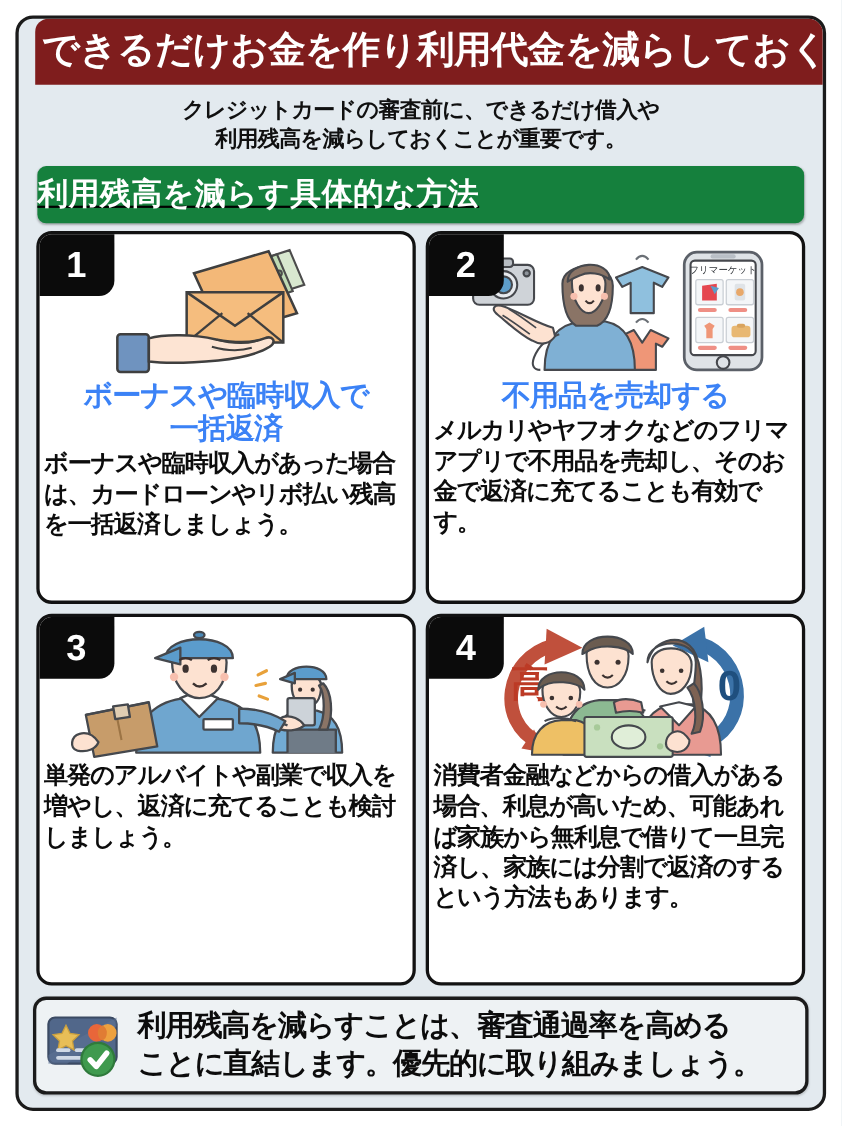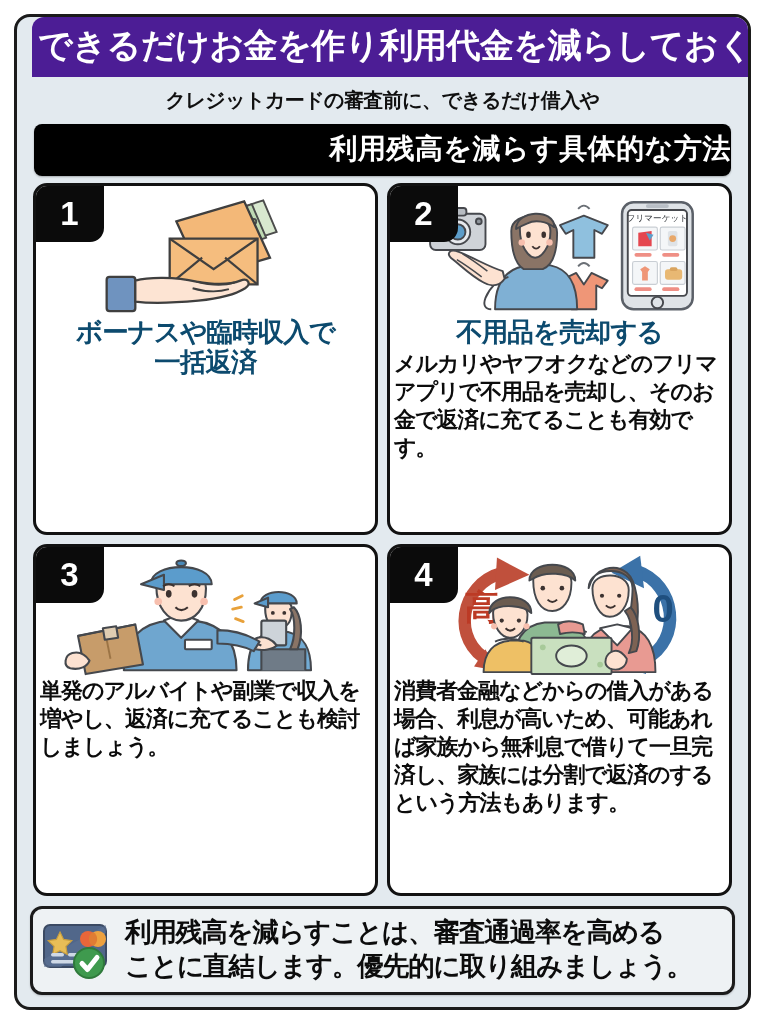--- a/index.html
+++ b/index.html
@@ -16,21 +16,21 @@
     width:737px; height:996px;
     background:#e3eaef;
     border:3px solid #1b1b1b;
     border-radius:16px;
     overflow:hidden;
     display:flex; flex-direction:column;
   }
 
   
   .header {
-    background:#4c1d95;
+    background:#7f1d1d;
     border-radius:12px 12px 0 0;
     padding:9px 6px 13px;
     text-align:center;
     flex:0 0 auto;
     margin-left:15px;
   }
   .header-title {
     color:#ffffff;
     font-size:34px;
     font-weight:bold;
@@ -50,25 +50,26 @@
     font-size:20px;
     font-weight:bold;
     line-height:1.35;
     letter-spacing:-0.6px;
     white-space:nowrap;
   }
 
   
   .banner-wrap { padding:4px 17px 7px; flex:0 0 auto; }
   .banner {
-    background:#000000;
+    background:#15803d;
     border-radius:8px;
-    text-align:right;
+    text-align:left;
     padding:6px 0 8px;
     box-shadow:0 1px 2px rgba(0,0,0,.28);
+    text-decoration:underline;
   }
   .banner-text {
     color:#ffffff;
     font-size:28px;
     font-weight:bold;
     letter-spacing:0.5px;
     white-space:nowrap;
   }
 
   
@@ -98,21 +99,21 @@
     display:flex; align-items:center; justify-content:center;
     z-index:4;
     line-height:1;
   }
 
   .illus { height:130px; position:relative; flex:0 0 auto; }
   .illus svg { position:absolute; left:0; top:0; width:100%; height:100%; }
 
   .card-title {
     text-align:center;
-    color:#0c4a6e;
+    color:#3b82f6;
     font-weight:bold;
     font-size:26.5px;
     line-height:1.14;
     letter-spacing:-0.9px;
     padding:1px 4px 3px;
     flex:0 0 auto;
   }
   .card-body {
     color:#0c0c0c;
     font-weight:bold;
@@ -149,20 +150,21 @@
 <body>
 
 <div id="infographic">
 
   <div class="header">
     <div class="header-title">できるだけお金を作り利用代金を減らしておく</div>
   </div>
 
   <div class="lead">
     <div class="lead-line">クレジットカードの審査前に、できるだけ借入や</div>
+    <div class="lead-line">利用残高を減らしておくことが重要です。</div>
   </div>
 
   <div class="banner-wrap">
     <div class="banner">
       <div class="banner-text">利用残高を減らす具体的な方法</div>
     </div>
   </div>
 
   <div class="grid">
 
@@ -191,20 +193,21 @@
           <path d="M104 96 C118 92 146 92 168 97 C190 101 204 100 214 96 C222 93 226 99 219 104
                    C208 111 190 115 170 117 C148 119 120 120 104 118 Z" fill="#fde4d3" stroke="#3f3f3f" stroke-width="2.4"></path>
           <path d="M168 97 C183 101 198 101 208 98" fill="none" stroke="#3f3f3f" stroke-width="2"></path>
           <path d="M164 104 C178 108 192 108 202 105" fill="none" stroke="#3f3f3f" stroke-width="2"></path>
         </svg>
       </div>
       <div class="card-title">
         <div>ボーナスや臨時収入で</div>
         <div>一括返済</div>
       </div>
+      <div class="card-body">ボーナスや臨時収入があった場合は、カードローンやリボ払い残高を一括返済しましょう。</div>
     </div>
 
     <div class="card">
       <div class="badge">2</div>
       <div class="illus">
         <svg viewBox="0 0 355 130" preserveAspectRatio="xMidYMid meet">
           <g stroke="#46484d" stroke-width="2" stroke-linejoin="round">
 
             <rect x="42" y="26" width="58" height="38" rx="6" fill="#cfd3d8"></rect>
             <rect x="58" y="20" width="22" height="8" rx="3" fill="#b7bcc2"></rect>

